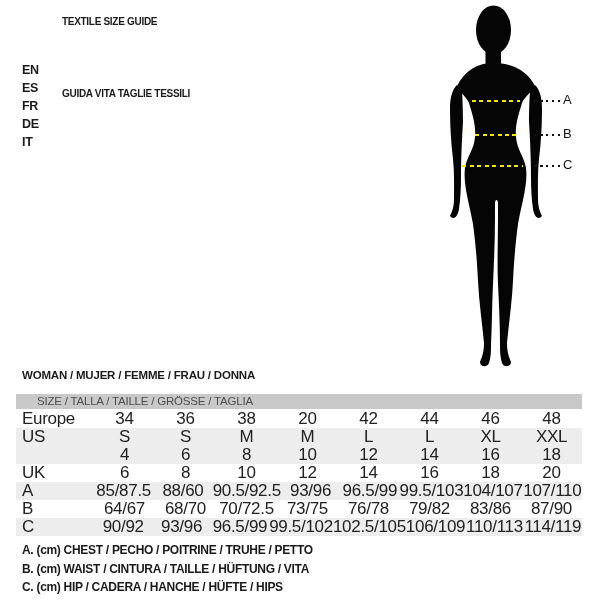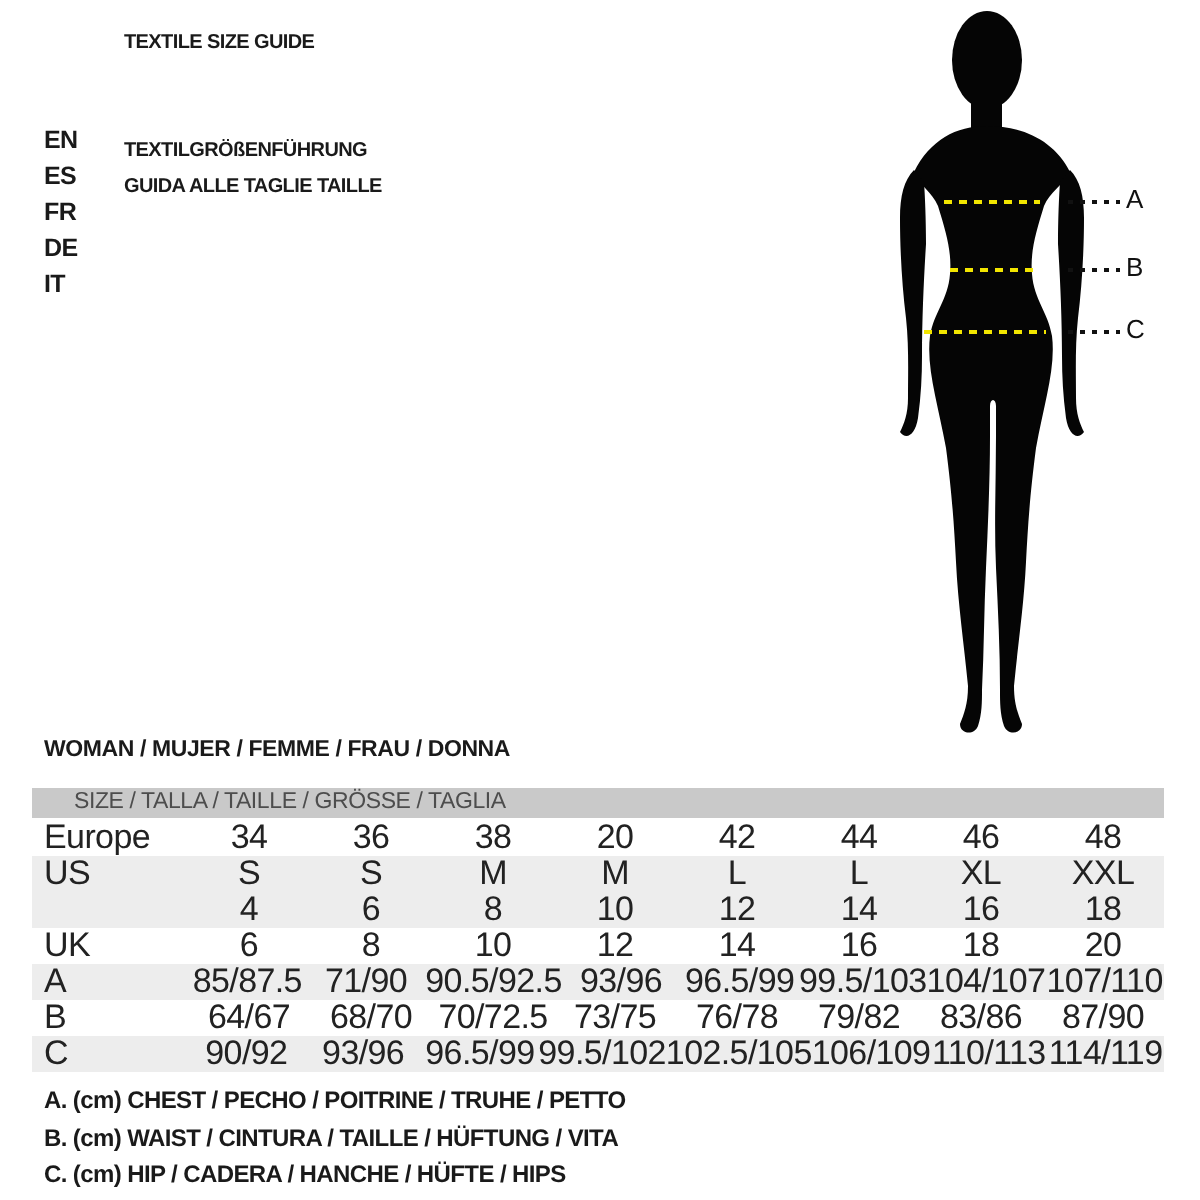--- a/index.html
+++ b/index.html
@@ -84,25 +84,24 @@
     <span class="lang-label">TEXTILE SIZE GUIDE</span>
   </div>
   <div class="lang-row">
     <span class="lang-code">ES</span>
   </div>
   <div class="lang-row">
     <span class="lang-code">FR</span>
   </div>
   <div class="lang-row">
     <span class="lang-code">DE</span>
-    <span class="lang-label">TEXTILGRÖßENFÜHRUNG</span>
   </div>
   <div class="lang-row">
     <span class="lang-code">IT</span>
-    <span class="lang-label">GUIDA ALLE TAGLIE TAILLE</span>
+    <span class="lang-label">GUIDA VITA TAGLIE TESSILI</span>
   </div>
 </div>
 
 <div class="figure">
   <svg width="190" height="385" viewBox="0 0 190 385" aria-hidden="true">
     <g fill="#050505">
 
       <ellipse cx="83.5" cy="30" rx="17.5" ry="24.5"></ellipse>
 
       <rect x="75.5" y="42" width="15.5" height="26"></rect>
@@ -224,21 +223,21 @@
     <span class="t-cell">12</span>
     <span class="t-cell">14</span>
     <span class="t-cell">16</span>
     <span class="t-cell">18</span>
     <span class="t-cell">20</span>
   </div>
 
   <div class="t-row shaded">
     <span class="t-label">A</span>
     <span class="t-cell">85/87.5</span>
-    <span class="t-cell">71/90</span>
+    <span class="t-cell">88/60</span>
     <span class="t-cell">90.5/92.5</span>
     <span class="t-cell">93/96</span>
     <span class="t-cell">96.5/99</span>
     <span class="t-cell">99.5/103</span>
     <span class="t-cell">104/107</span>
     <span class="t-cell">107/110</span>
   </div>
 
   <div class="t-row">
     <span class="t-label">B</span>

